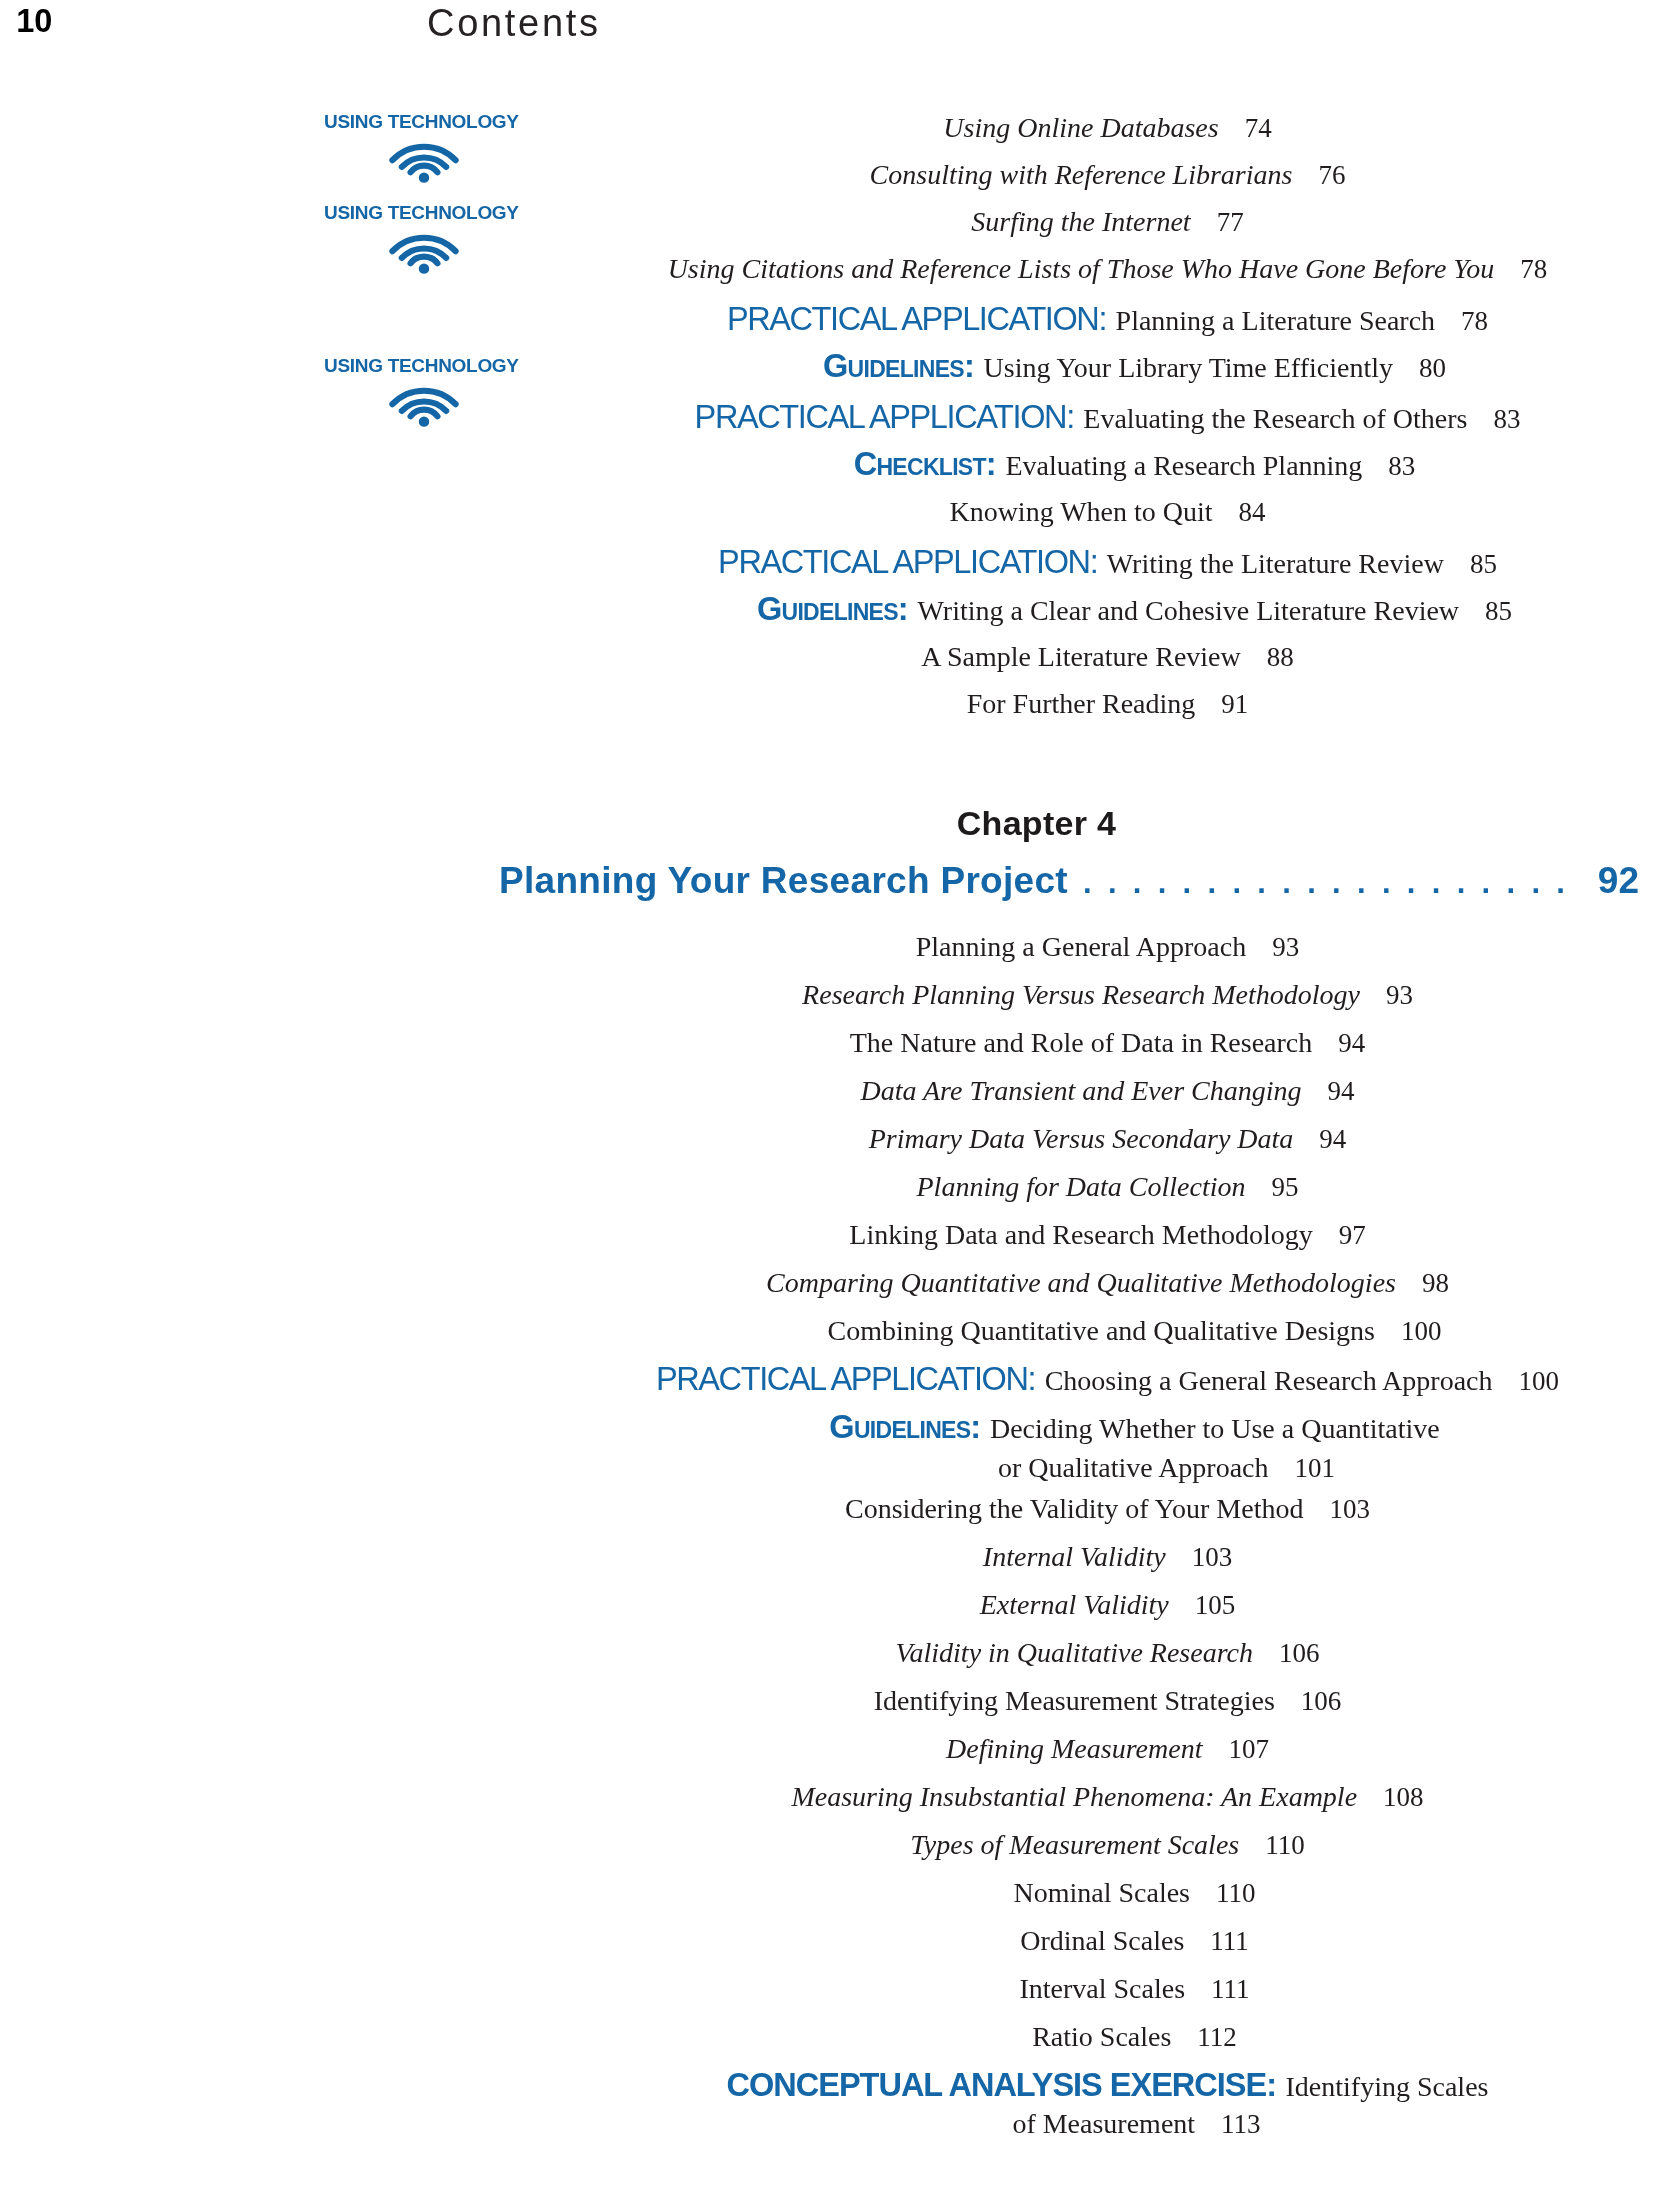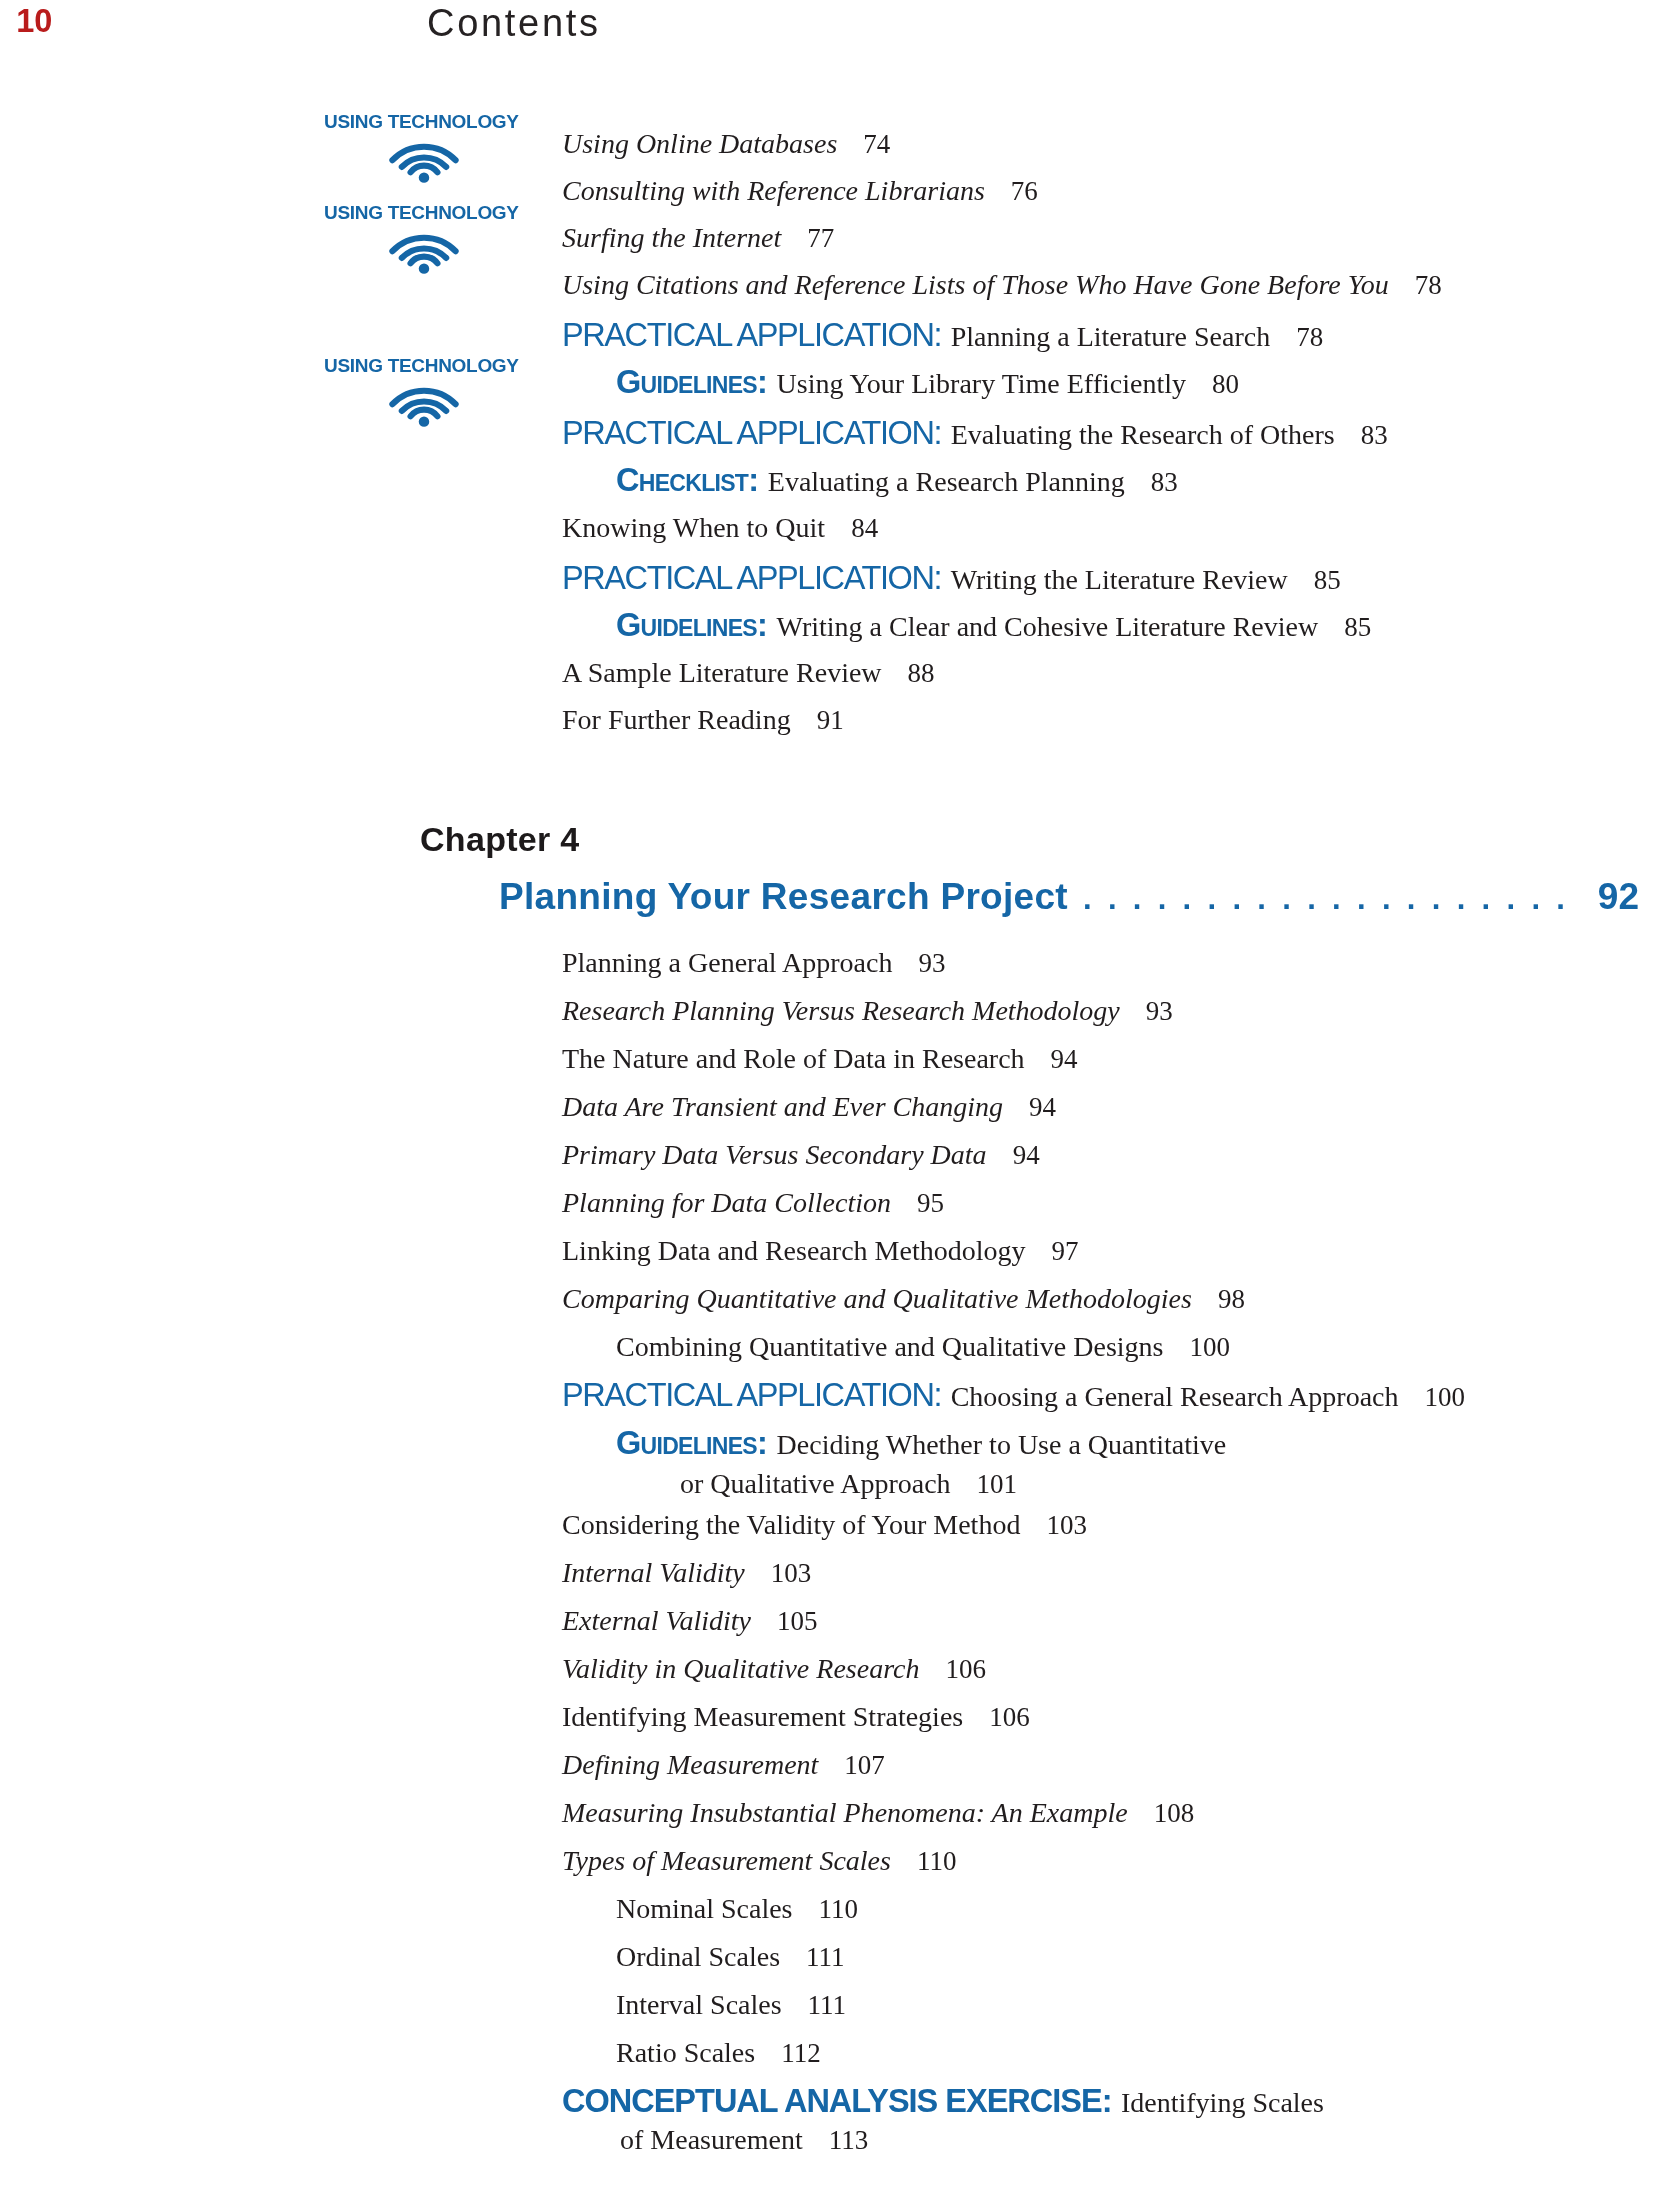--- a/index.html
+++ b/index.html
@@ -6,40 +6,40 @@
   #page{
     position:relative; width:1653px; height:2205px; background:#ffffff;
     overflow:hidden;
     font-family:"Liberation Serif", serif;
     color:var(--ink,#211d1e);
   }
   
   .pageno{
     position:absolute; left:16.3px; top:1.4px;
     font-family:"Liberation Sans", sans-serif;
-    font-weight:700; font-size:32.5px; line-height:41px; color:#b91c1c;
+    font-weight:700; font-size:32.5px; line-height:41px; color:#000000;
   }
   .contents-head{
     position:absolute; left:427px; top:0px;
     font-family:"Liberation Sans", sans-serif;
     font-weight:300; font-size:38px; line-height:47px; letter-spacing:2.7px; color:#262223;
   }
   
   .sidegroup{position:absolute; left:324px; width:199px;}
   .sg1{top:111px;} .sg2{top:202px;} .sg3{top:355px;}
   .sidelabel{
     display:block; text-align:left;
     font-family:"Liberation Sans", sans-serif;
     font-weight:700; font-size:19px; line-height:21.7px; letter-spacing:-0.3px;
     color:var(--accent,#1566a6);
   }
   .iconwrap{display:flex; justify-content:center; margin-top:5.4px;}
   .wifi{width:72px; height:45px; color:var(--accent,#1566a6);}
   
-  #main{position:absolute; left:562px; top:120px; width:1091px;}
+  #main{position:absolute; left:562px; top:104px; width:1091px;text-align:center;}
   .l{height:47px; line-height:47px; white-space:nowrap;}
   .ch4 .l{height:48px; line-height:48px;}
   .l.g{margin-top:4.1px;}
   .ch4 .l.g{margin-top:0;}
   .l.ind1{padding-left:54px;}
   .l.c1{padding-left:118px; height:34px; line-height:34px;}
   .l.c2{padding-left:58px;  height:30px; line-height:30px;}
   .t{font-size:28px;}
   .t.it{font-style:italic;}
   .pg{font-size:27px; margin-left:26px;}

